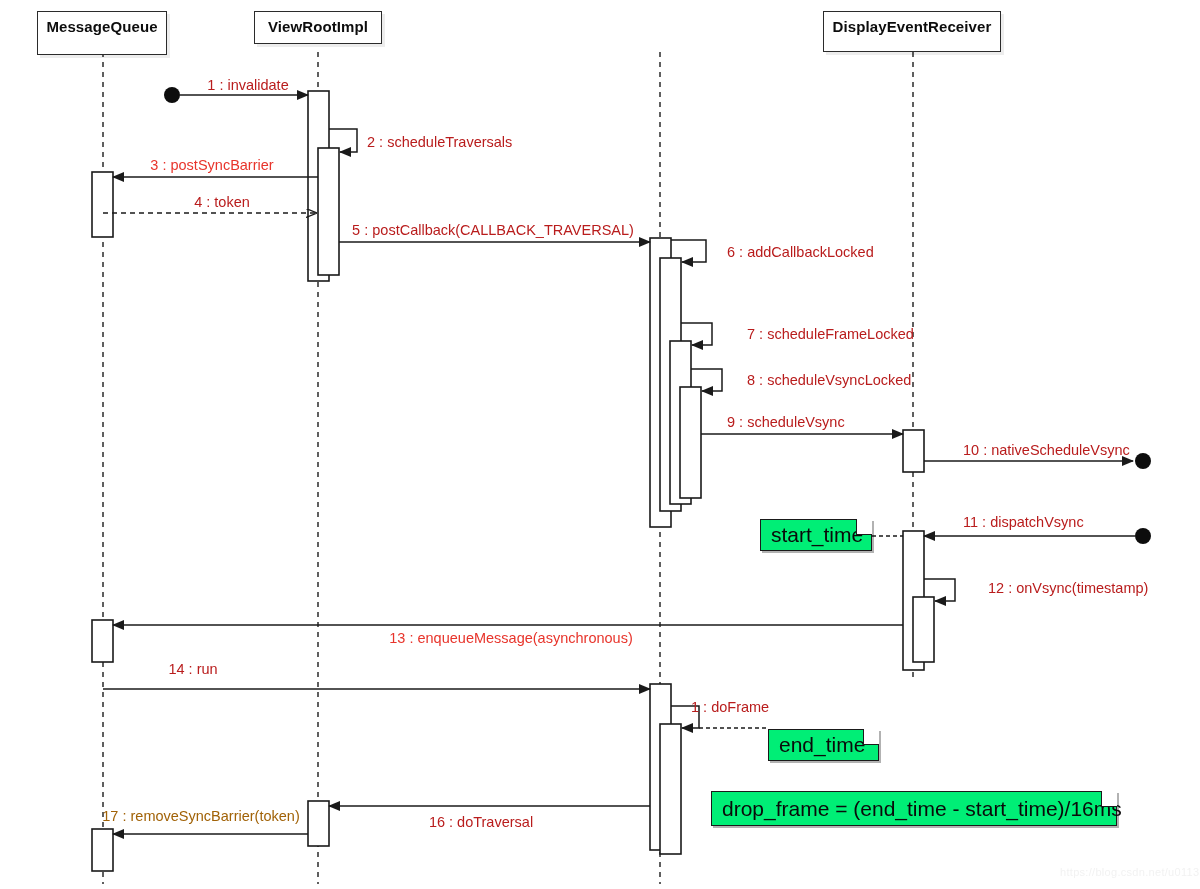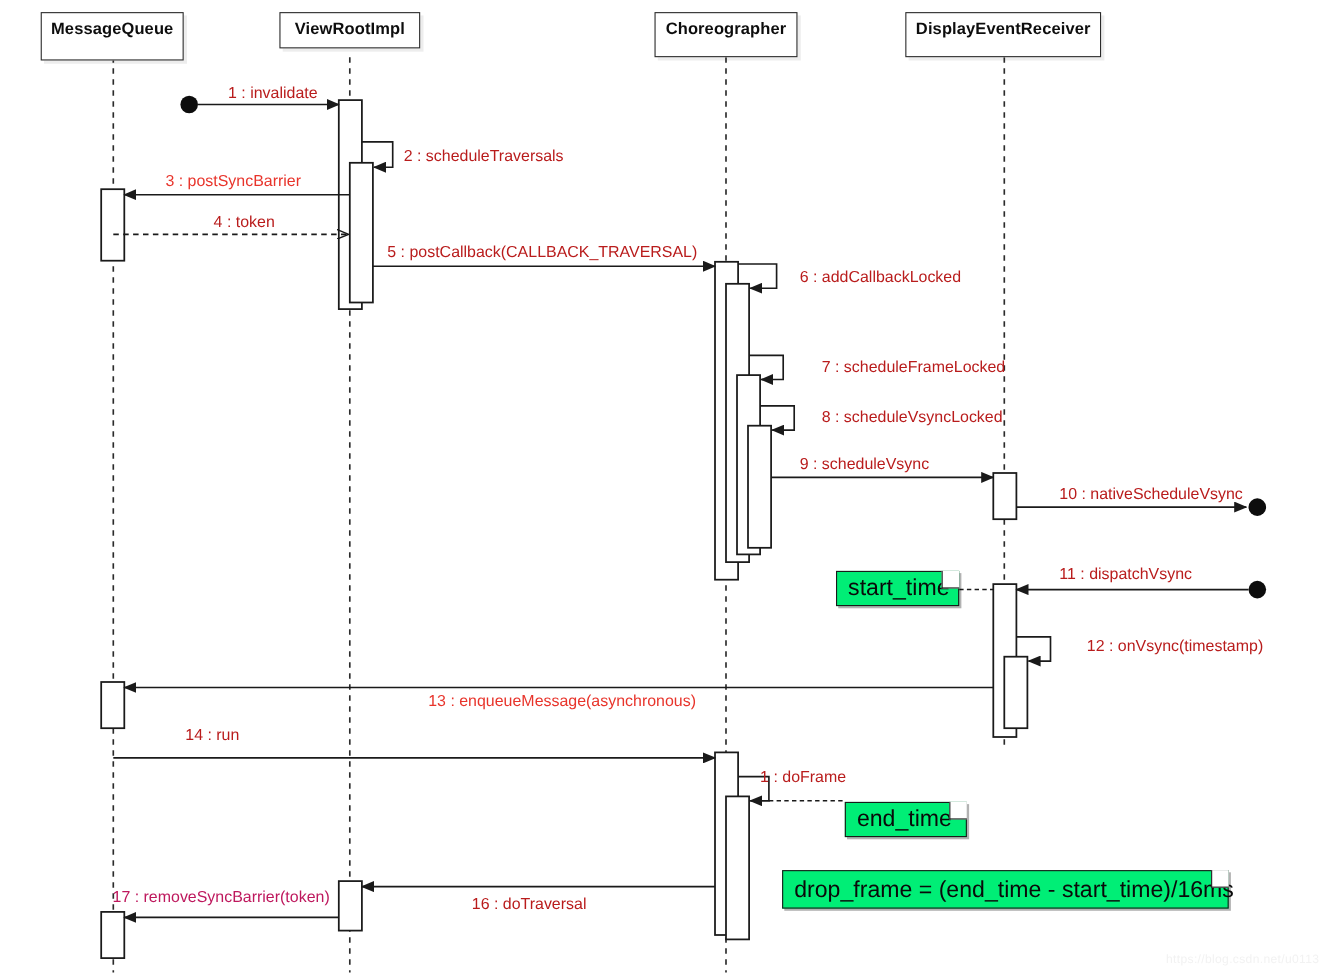--- a/index.html
+++ b/index.html
@@ -39,21 +39,21 @@
     white-space:nowrap;
   }
   .msg-label{
     position:absolute;
     font-size:14.5px;
     color:#b91c1c;
     white-space:nowrap;
     line-height:1;
   }
   .msg-label.red{ color:#e8342b; }
-  .msg-label.green{ color:#be185d; }
+  .msg-label.green{ color:#a16207; }
   .msg-label.center{ transform:translateX(-50%); }
   .note{
     position:absolute;
     box-sizing:border-box;
     background:#00ee76;
     border:1.6px solid #1a1a1a;
     box-shadow:2px 2px 0 rgba(0,0,0,0.30);
     display:flex;
     align-items:center;
     padding-left:10px;
@@ -172,23 +172,20 @@
       <line x1="872" y1="536" x2="903" y2="536"></line>
       <line x1="699" y1="728" x2="768" y2="728"></line>
     </g>
   </svg>
 
   <div class="lifeline-header" style="left:37px; top:11px; width:130px; height:44px;">
     <span>MessageQueue</span>
   </div>
   <div class="lifeline-header" style="left:254px; top:11px; width:128px; height:33px;">
     <span>ViewRootImpl</span>
-  </div>
-  <div class="lifeline-header" style="left:595px; top:11px; width:130px; height:41px;">
-    <span>Choreographer</span>
   </div>
   <div class="lifeline-header" style="left:823px; top:11px; width:178px; height:41px;">
     <span>DisplayEventReceiver</span>
   </div>
 
   <div class="msg-label center" style="left:248px; top:78px;">1 : invalidate</div>
   <div class="msg-label" style="left:367px; top:135px;">2 : scheduleTraversals</div>
   <div class="msg-label center red" style="left:212px; top:158px;text-align:right;">3 : postSyncBarrier</div>
   <div class="msg-label center" style="left:222px; top:195px;">4 : token</div>
   <div class="msg-label center" style="left:493px; top:223px;">5 : postCallback(CALLBACK_TRAVERSAL)</div>

